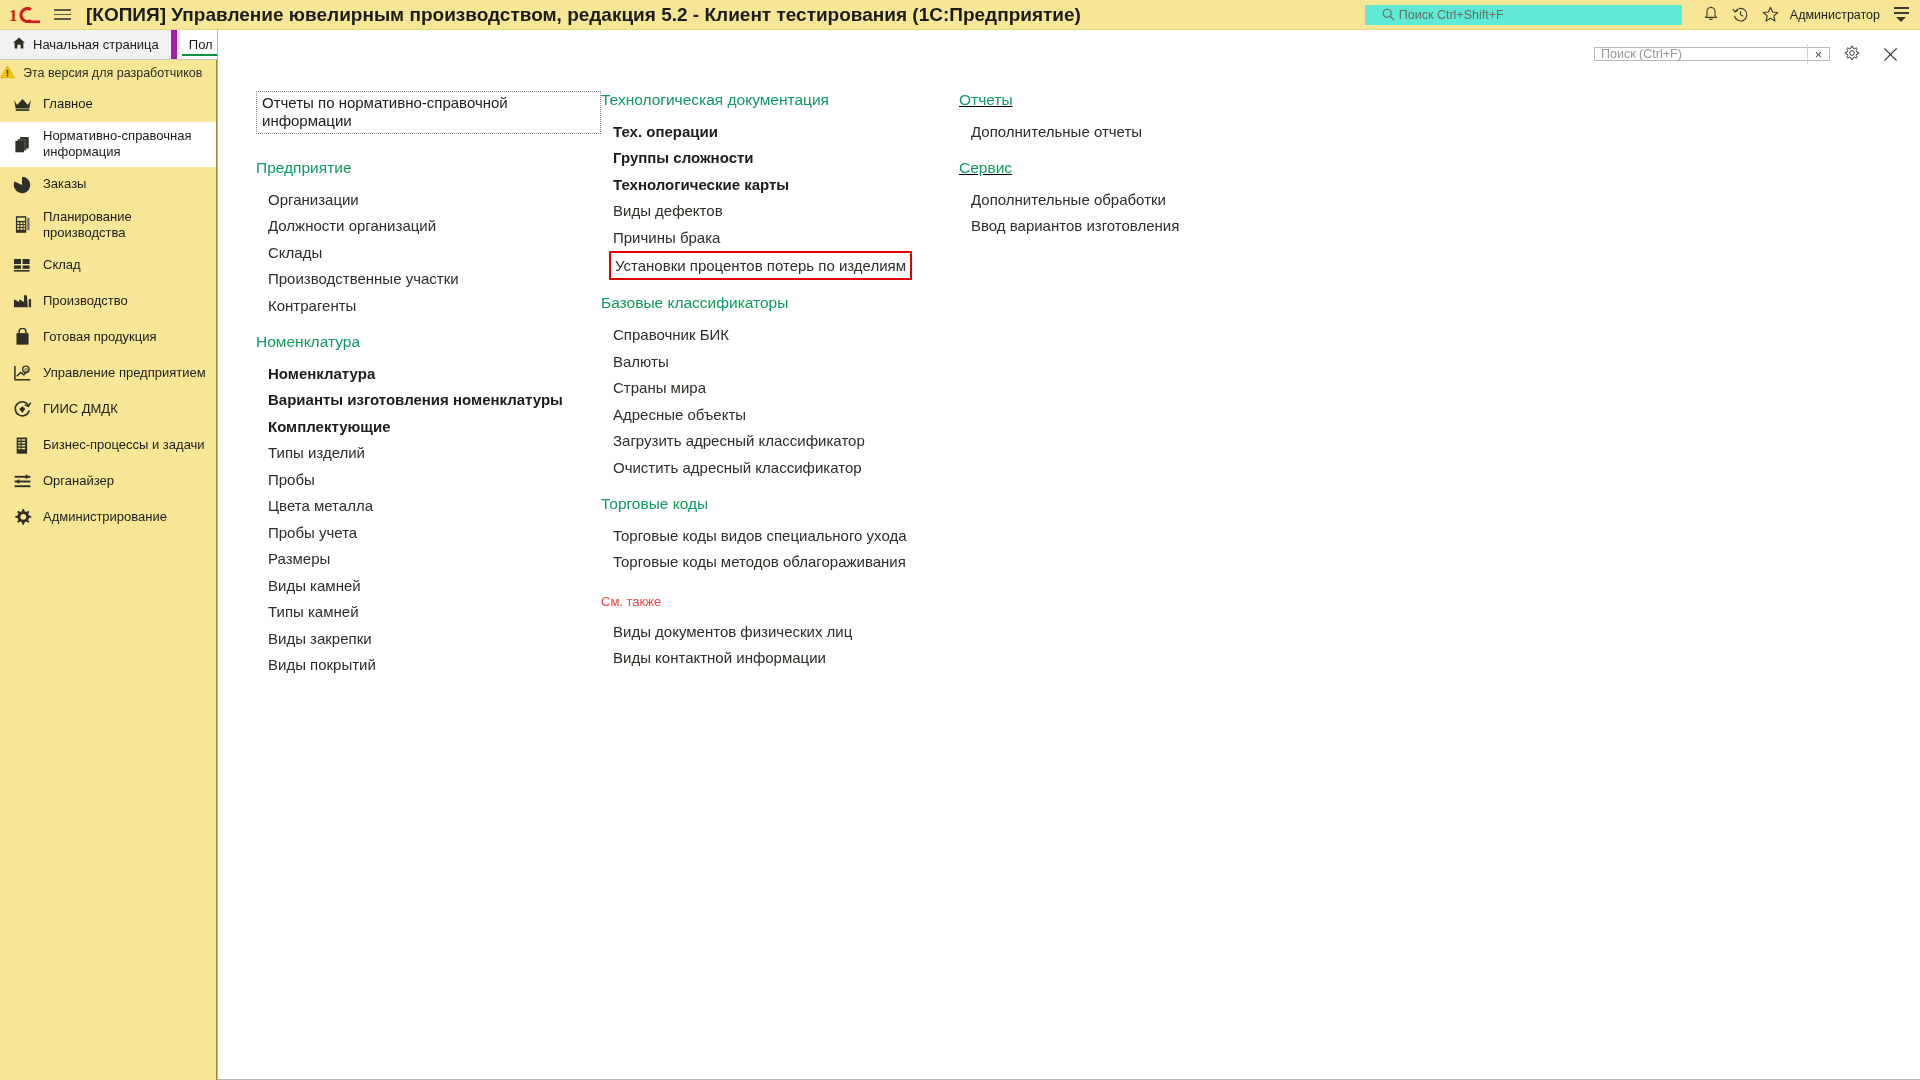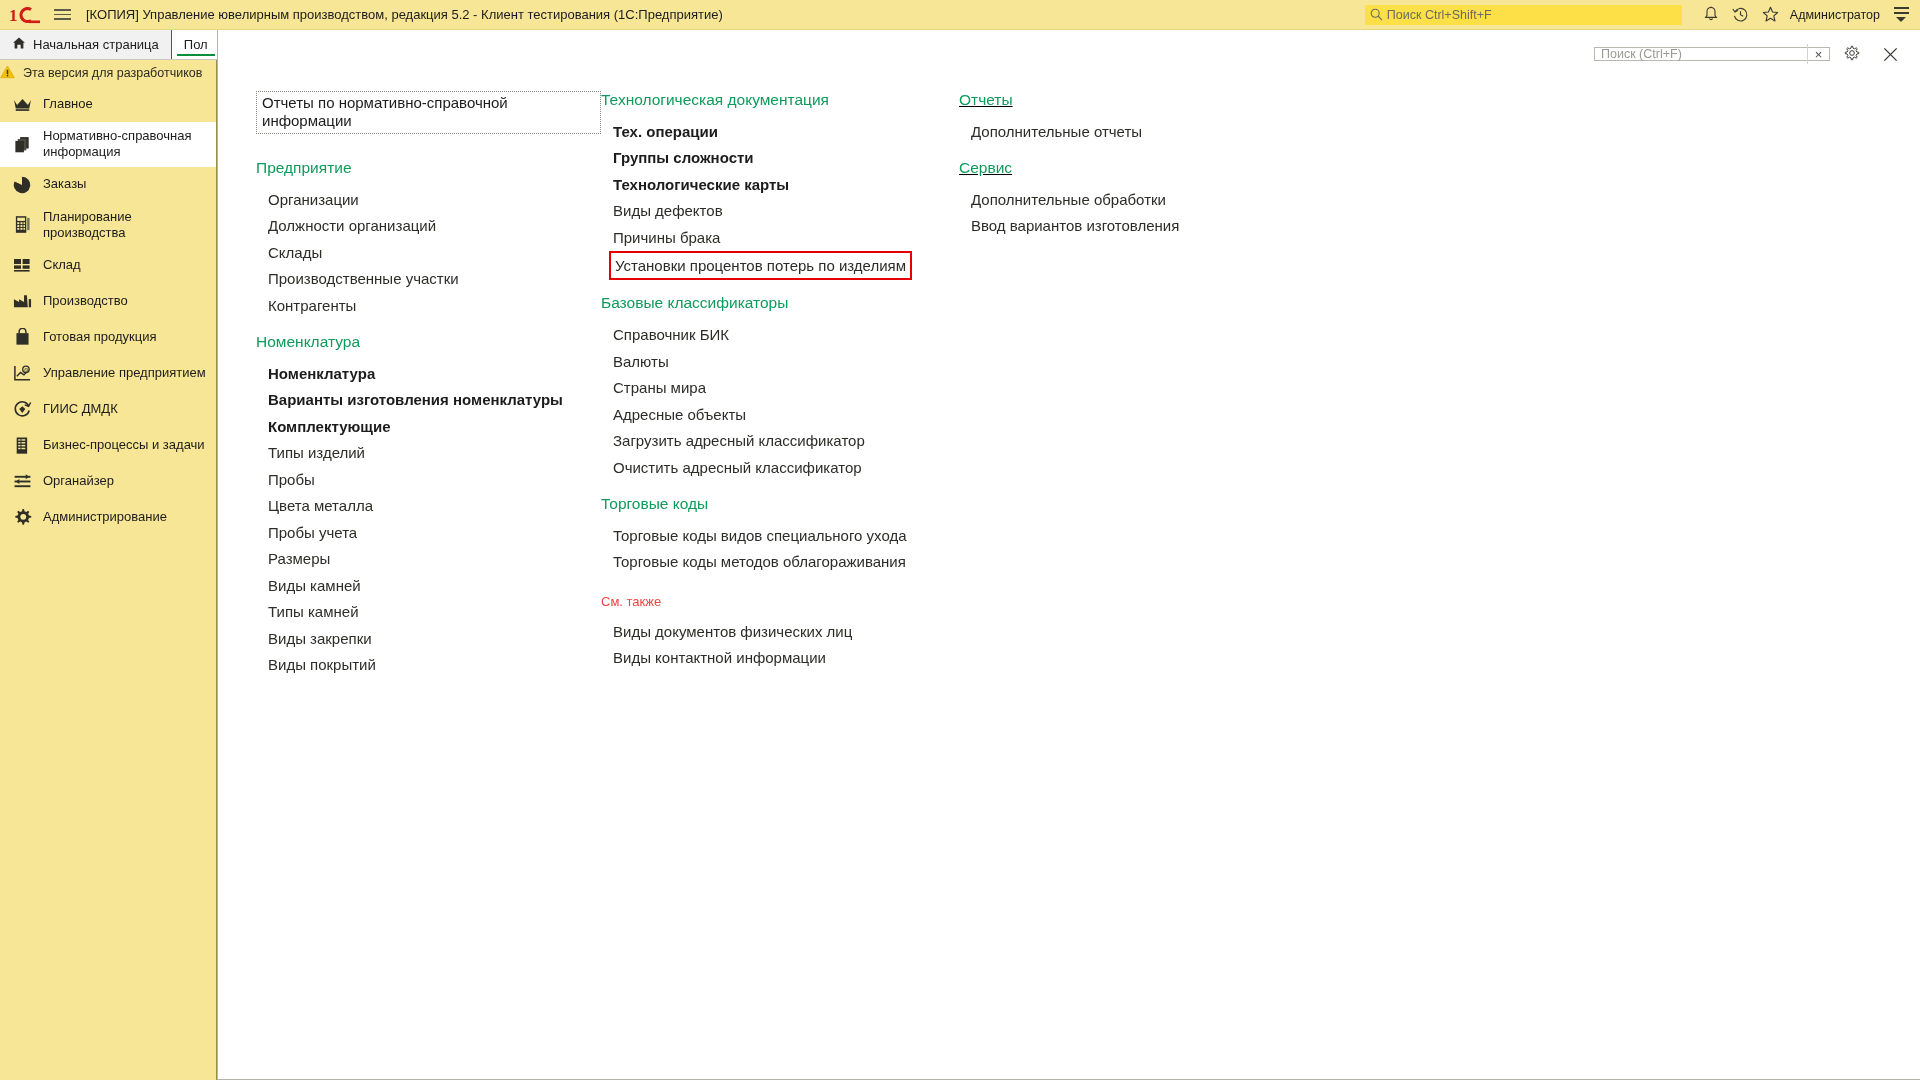--- a/index.html
+++ b/index.html
@@ -31,29 +31,29 @@
     flex: 0 0 auto;
   }
   .burger {
     width: 28px; height: 24px;
     display: flex; flex-direction: column; justify-content: center;
     align-items: center; gap: 3px;
     margin-right: 10px; flex: 0 0 auto; cursor: pointer;
   }
   .burger i { display: block; width: 17px; height: 1.6px; background: #5b5b4d; }
   .title-text {
-    font-size: 13px; color: #1c1c1c;
-    white-space: nowrap; flex: 0 0 auto;
+    font-size: 19px; color: #1c1c1c;
+    white-space: nowrap; flex: 0 0 auto; font-weight: bold;
   }
   .titlebar-spacer { flex: 1 1 auto; }
   .tb-search {
     width: 317px; height: 20px;
-    background: #fde047;
+    background: #5eead4;
     display: flex; align-items: center;
-    padding-left: 5px;
+    padding-left: 17px;
     flex: 0 0 auto;
     margin-right: 14px;
     cursor: text;
   }
   .tb-search .mag { margin-right: 4px; display:flex; align-items:center;}
   .tb-search span.ph { font-size: 12.5px; color: #6b6b63; }
   .tb-icon {
     width: 30px; height: 26px;
     display: flex; align-items: center; justify-content: center;
     flex: 0 0 auto; cursor: pointer;
@@ -77,21 +77,21 @@
     position: absolute; left: 0; top: 30px;
     width: 1920px; height: 30px;
     background: #f1f1f1;
     border-bottom: 1px solid #c9c9c0;
     display: flex; align-items: stretch;
   }
   .tab {
     display: flex; align-items: center; gap: 7px;
     padding: 0 12px 0 12px;
     font-size: 13px; color: #1c1c1c;
-    border-right: 1px solid #a21caf;
+    border-right: 6px solid #a21caf;
     background: #f1f1f1;
     position: relative; cursor: pointer;
     white-space: nowrap;
   }
   .tab.active {
     background: #ffffff;
   }
   .tab.active::after {
     content: ""; position: absolute; left: 5px; right: 5px; bottom: 3px;
     height: 2.5px; background: #0a8f3c;

